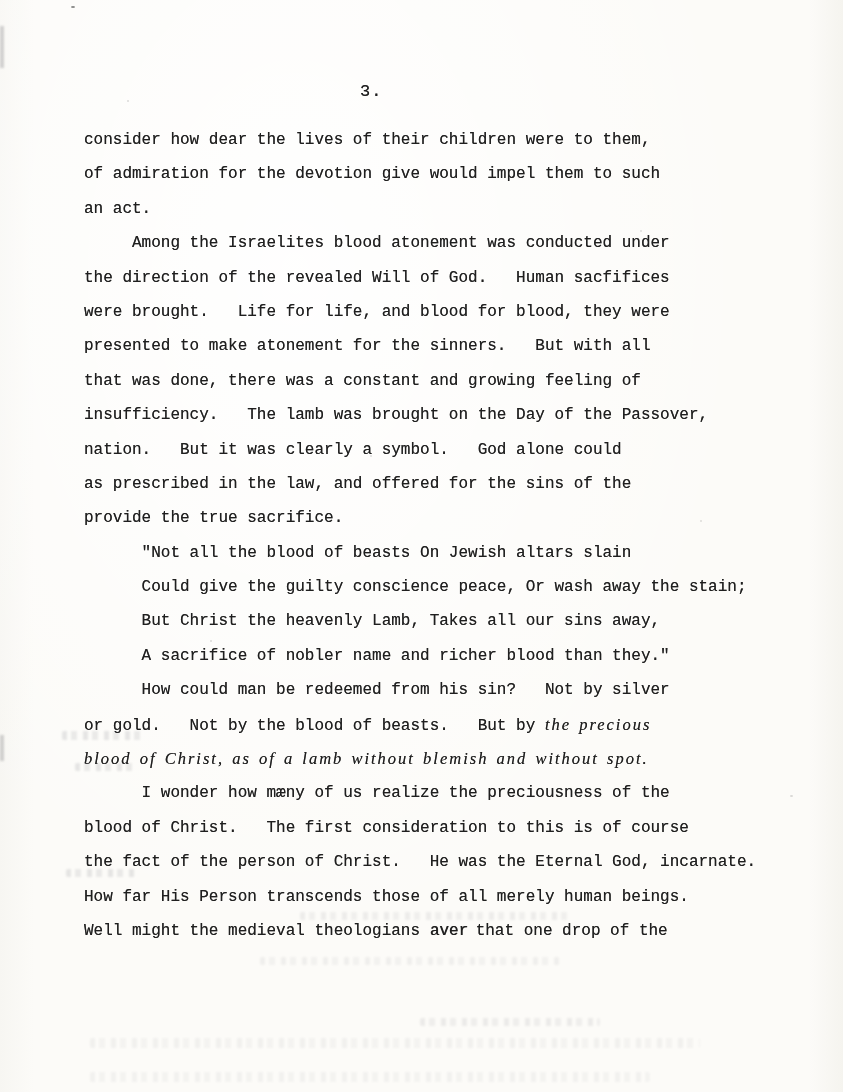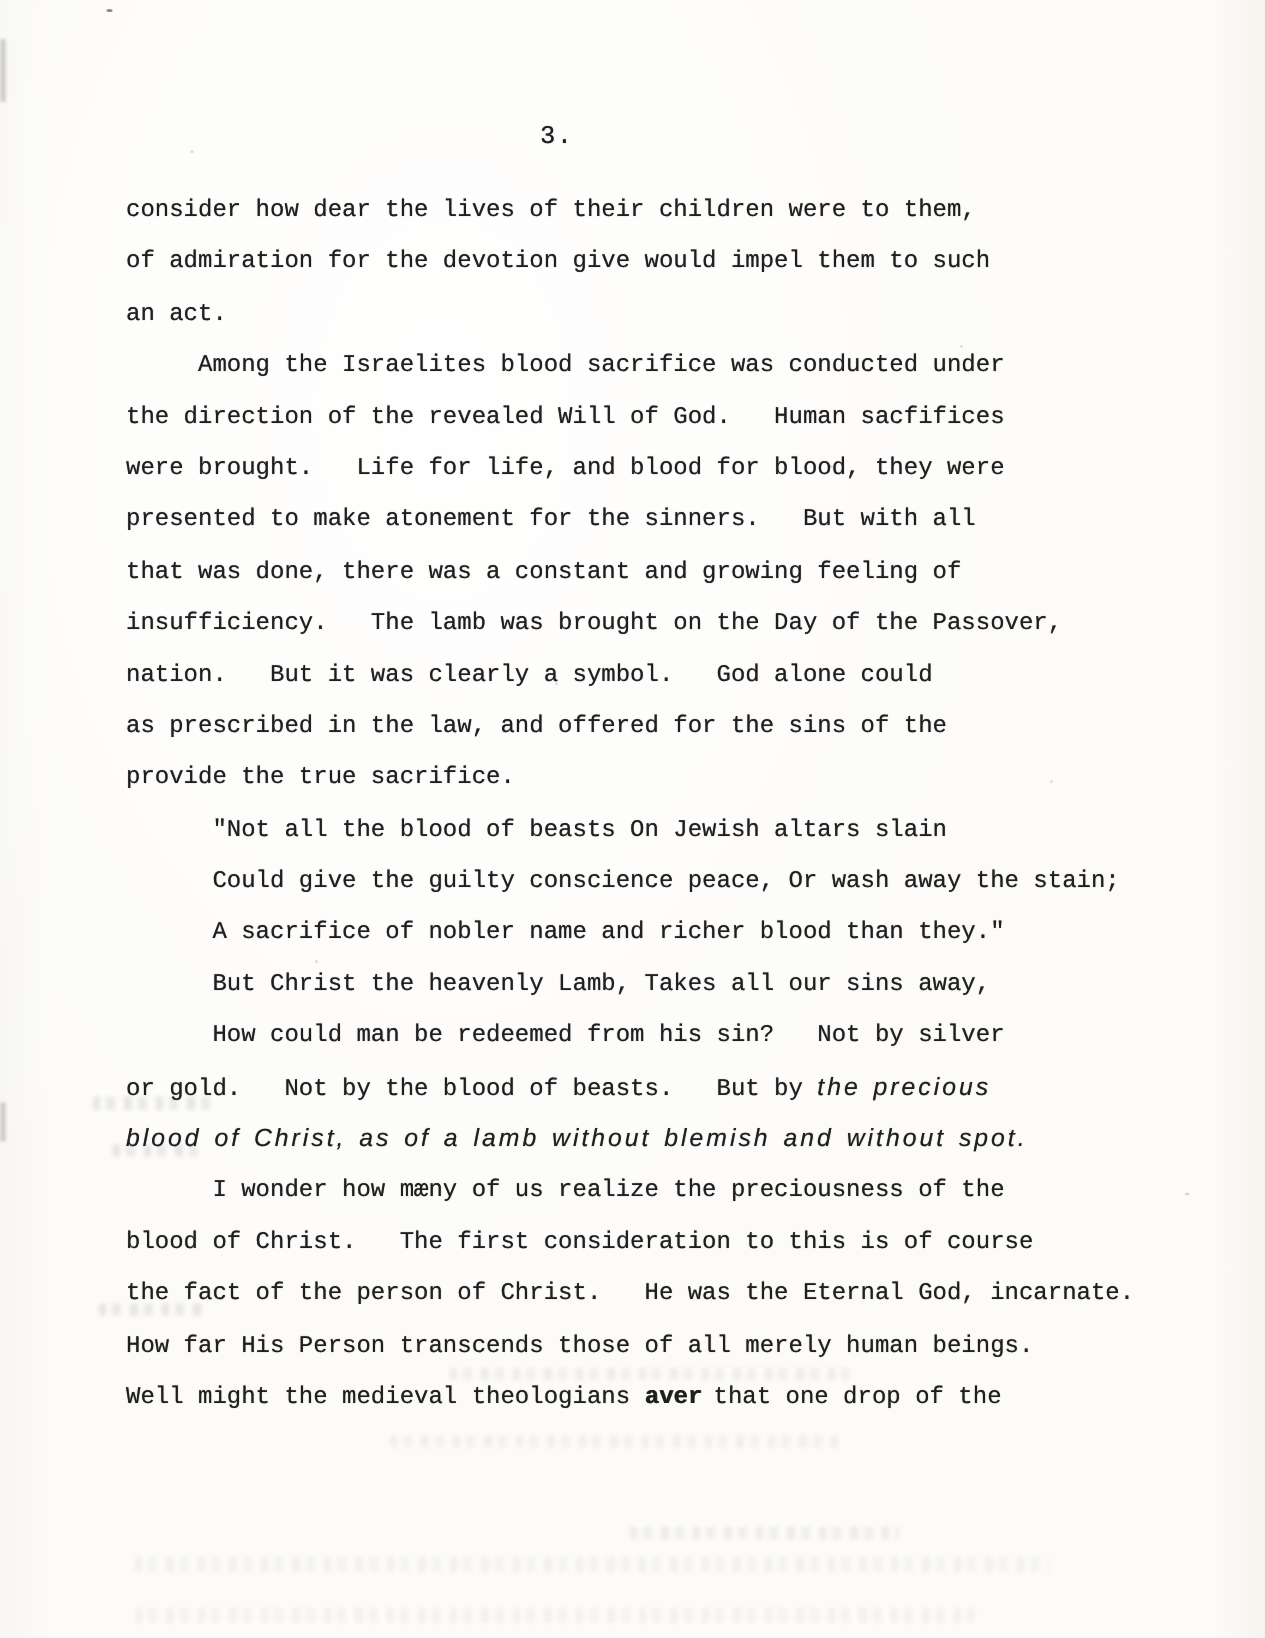--- a/index.html
+++ b/index.html
@@ -36,28 +36,28 @@
   }
   .text-line {
     white-space: pre;
     font-size: 16px;
     line-height: 34.4px;
     height: 34.4px;
     text-shadow: 0 0 0.6px rgba(10,10,10,0.65);
   }
   .seg-normal { }
   .seg-italic {
-    font-family: Liberation Sans, sans-serif;
+    font-family: Liberation Serif, serif;
     font-style: italic;
     font-size: 16.5px;
     letter-spacing: 2px;
     word-spacing: 2px;
   }
   .seg-bold {
-    font-weight: bold;
+    font-weight: normal;
     text-shadow: 0.5px 0 0 rgba(0,0,0,0.8);
     margin-right: -2px;
   }
   
   .smudge {
     position: absolute;
     background: repeating-linear-gradient(90deg,
       rgba(70,72,82,0.45) 0 5px, rgba(70,72,82,0) 5px 9px,
       rgba(70,72,82,0.35) 9px 15px, rgba(70,72,82,0) 15px 21px);
     filter: blur(1.3px);
@@ -89,33 +89,33 @@
 <body>
 
 <div class="paper" style="color: rgb(31, 31, 31);">
 
   <div class="page-number">3.</div>
 
   <div class="text-block">
       <div class="text-line"><span class="seg-normal">consider how dear the lives of their children were to them,</span></div>
       <div class="text-line"><span class="seg-normal">of admiration for the devotion give would impel them to such</span></div>
       <div class="text-line"><span class="seg-normal">an act.</span></div>
-      <div class="text-line"><span class="seg-normal">     Among the Israelites blood sacrifice was conducted under</span></div>
+      <div class="text-line"><span class="seg-normal">     Among the Israelites blood atonement was conducted under</span></div>
       <div class="text-line"><span class="seg-normal">the direction of the revealed Will of God.   Human sacfifices</span></div>
       <div class="text-line"><span class="seg-normal">were brought.   Life for life, and blood for blood, they were</span></div>
       <div class="text-line"><span class="seg-normal">presented to make atonement for the sinners.   But with all</span></div>
       <div class="text-line"><span class="seg-normal">that was done, there was a constant and growing feeling of</span></div>
       <div class="text-line"><span class="seg-normal">insufficiency.   The lamb was brought on the Day of the Passover,</span></div>
       <div class="text-line"><span class="seg-normal">nation.   But it was clearly a symbol.   God alone could</span></div>
       <div class="text-line"><span class="seg-normal">as prescribed in the law, and offered for the sins of the</span></div>
       <div class="text-line"><span class="seg-normal">provide the true sacrifice.</span></div>
       <div class="text-line"><span class="seg-normal">      "Not all the blood of beasts On Jewish altars slain</span></div>
       <div class="text-line"><span class="seg-normal">      Could give the guilty conscience peace, Or wash away the stain;</span></div>
+      <div class="text-line"><span class="seg-normal">      But Christ the heavenly Lamb, Takes all our sins away,</span></div>
       <div class="text-line"><span class="seg-normal">      A sacrifice of nobler name and richer blood than they."</span></div>
-      <div class="text-line"><span class="seg-normal">      But Christ the heavenly Lamb, Takes all our sins away,</span></div>
       <div class="text-line"><span class="seg-normal">      How could man be redeemed from his sin?   Not by silver</span></div>
       <div class="text-line"><span class="seg-normal">or gold.   Not by the blood of beasts.   But by </span><span class="seg-italic">the precious</span></div>
       <div class="text-line"><span class="seg-italic">blood of Christ, as of a lamb without blemish and without spot.</span></div>
       <div class="text-line"><span class="seg-normal">      I wonder how mæny of us realize the preciousness of the</span></div>
       <div class="text-line"><span class="seg-normal">blood of Christ.   The first consideration to this is of course</span></div>
       <div class="text-line"><span class="seg-normal">the fact of the person of Christ.   He was the Eternal God, incarnate.</span></div>
       <div class="text-line"><span class="seg-normal">How far His Person transcends those of all merely human beings.</span></div>
       <div class="text-line"><span class="seg-normal">Well might the medieval theologians </span><span class="seg-bold">aver</span><span class="seg-normal"> that one drop of the</span></div>
     </div>
 

